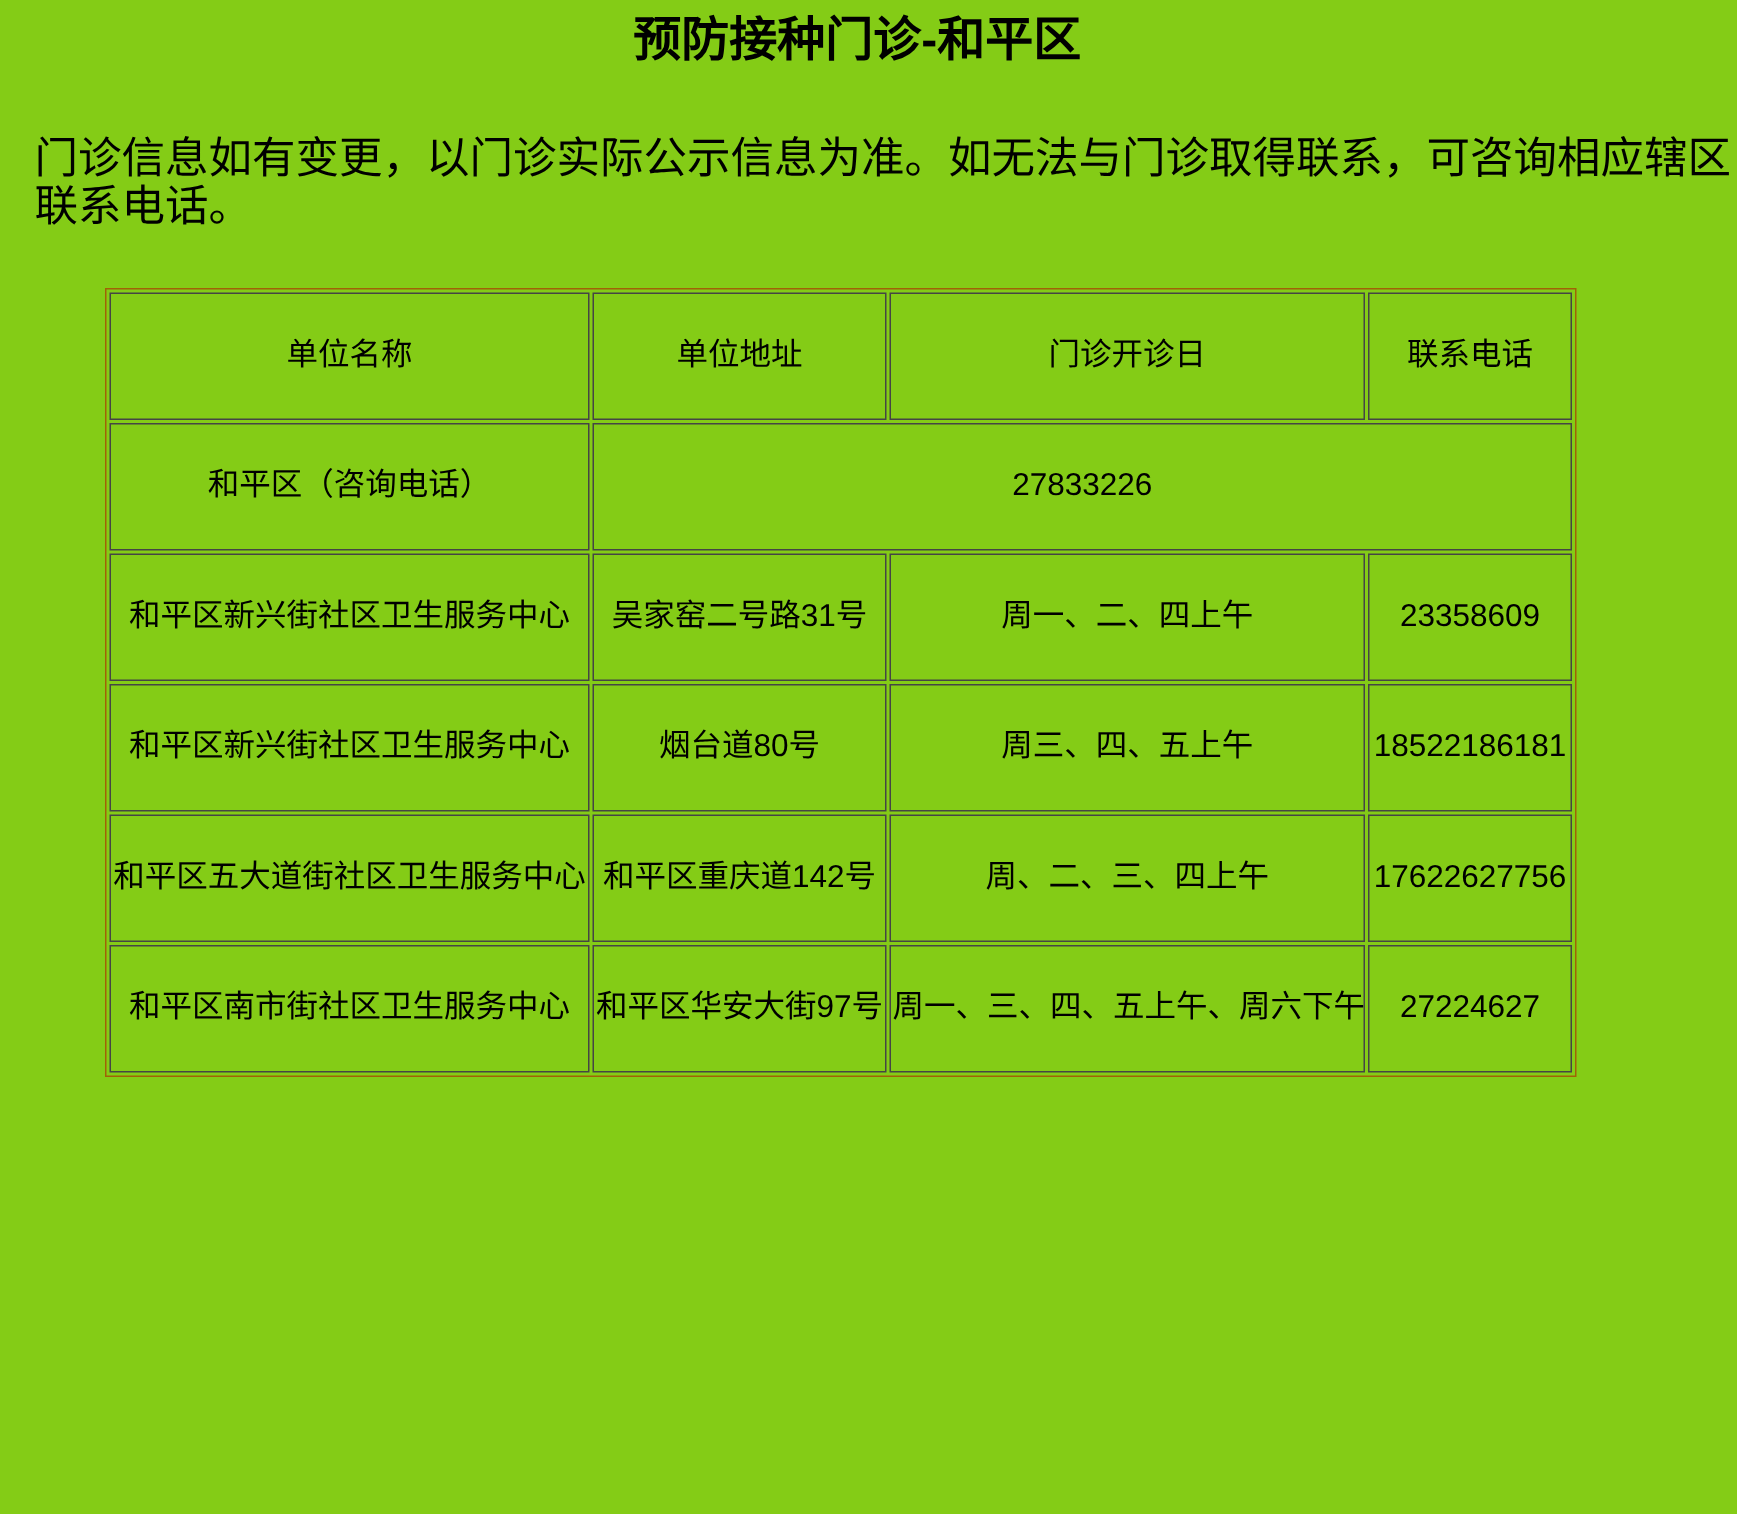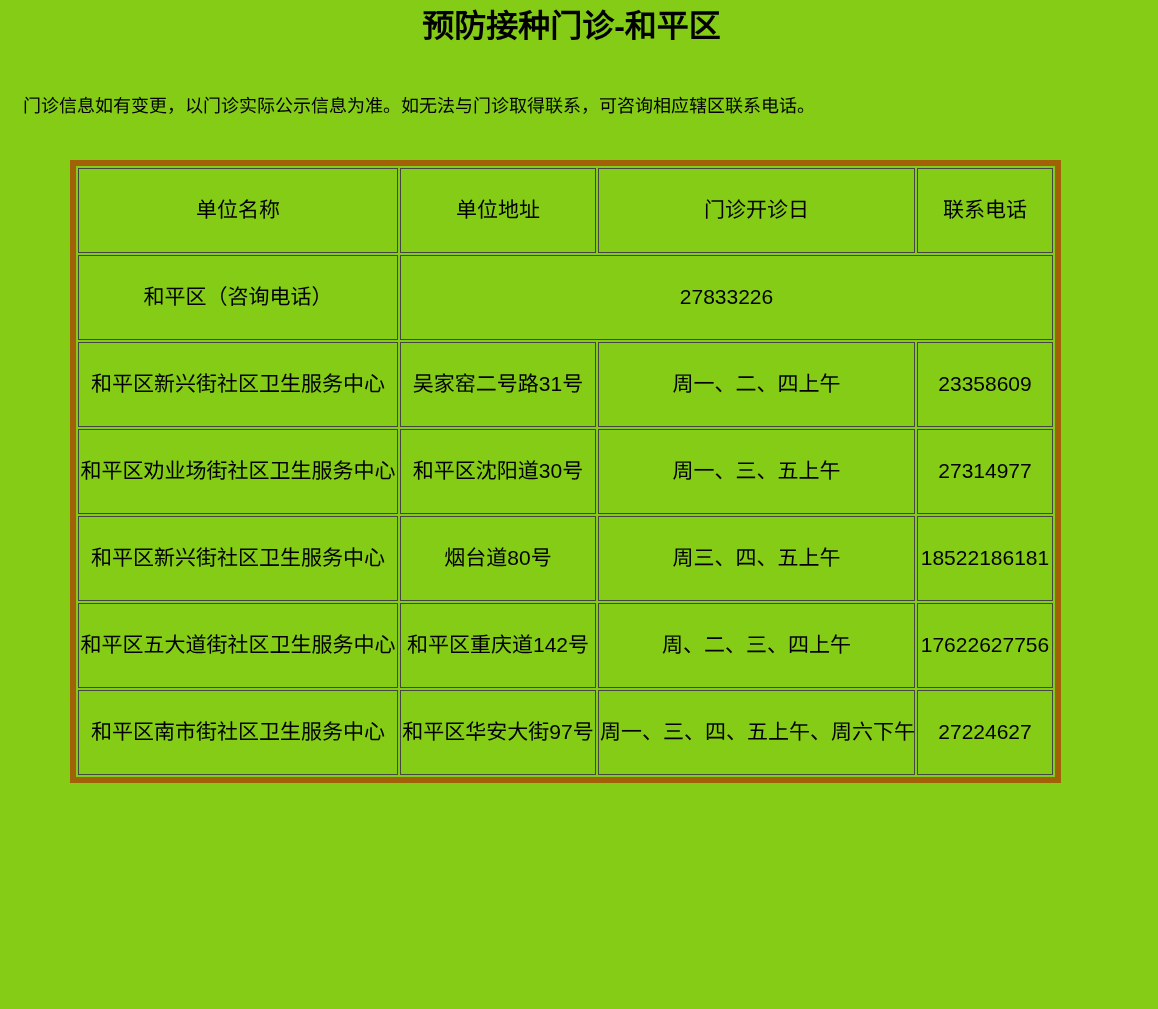--- a/index.html
+++ b/index.html
@@ -18,28 +18,28 @@
   h1.page-title {
     margin: 8px 15px 0 0;
     font-size: 32px;
     line-height: 1.15;
     font-weight: bold;
     text-align: center;
     letter-spacing: 0;
   }
   p.notice {
     margin: 45px 0 0 23px;
-    font-size: 18px;
+    font-size: 29px;
     line-height: 32px;
   }
   table.clinics {
     margin: 38px 16px 0 70px;
     border-collapse: separate;
     border-spacing: 2px;
-    border: 6px solid #a16207;
+    border: 1px solid #a16207;
     table-layout: fixed;
     width: 981px;
   }
   table.clinics td {
     box-sizing: border-box;
     border: 1px solid #454545;
     height: 85px;
     padding: 0 1px;
     text-align: center;
     vertical-align: middle;
@@ -76,26 +76,20 @@
         <td>和平区（咨询电话）</td>
         <td colspan="3">27833226</td>
       </tr>
       <tr>
         <td>和平区新兴街社区卫生服务中心</td>
         <td>吴家窑二号路31号</td>
         <td>周一、二、四上午</td>
         <td>23358609</td>
       </tr>
       <tr>
-        <td>和平区劝业场街社区卫生服务中心</td>
-        <td>和平区沈阳道30号</td>
-        <td>周一、三、五上午</td>
-        <td>27314977</td>
-      </tr>
-      <tr>
         <td>和平区新兴街社区卫生服务中心</td>
         <td>烟台道80号</td>
         <td>周三、四、五上午</td>
         <td>18522186181</td>
       </tr>
       <tr>
         <td>和平区五大道街社区卫生服务中心</td>
         <td>和平区重庆道142号</td>
         <td>周、二、三、四上午</td>
         <td>17622627756</td>

